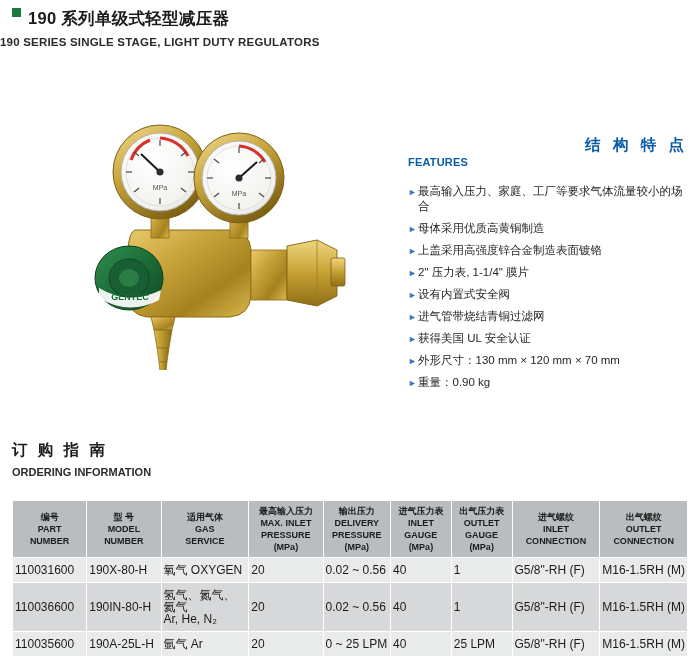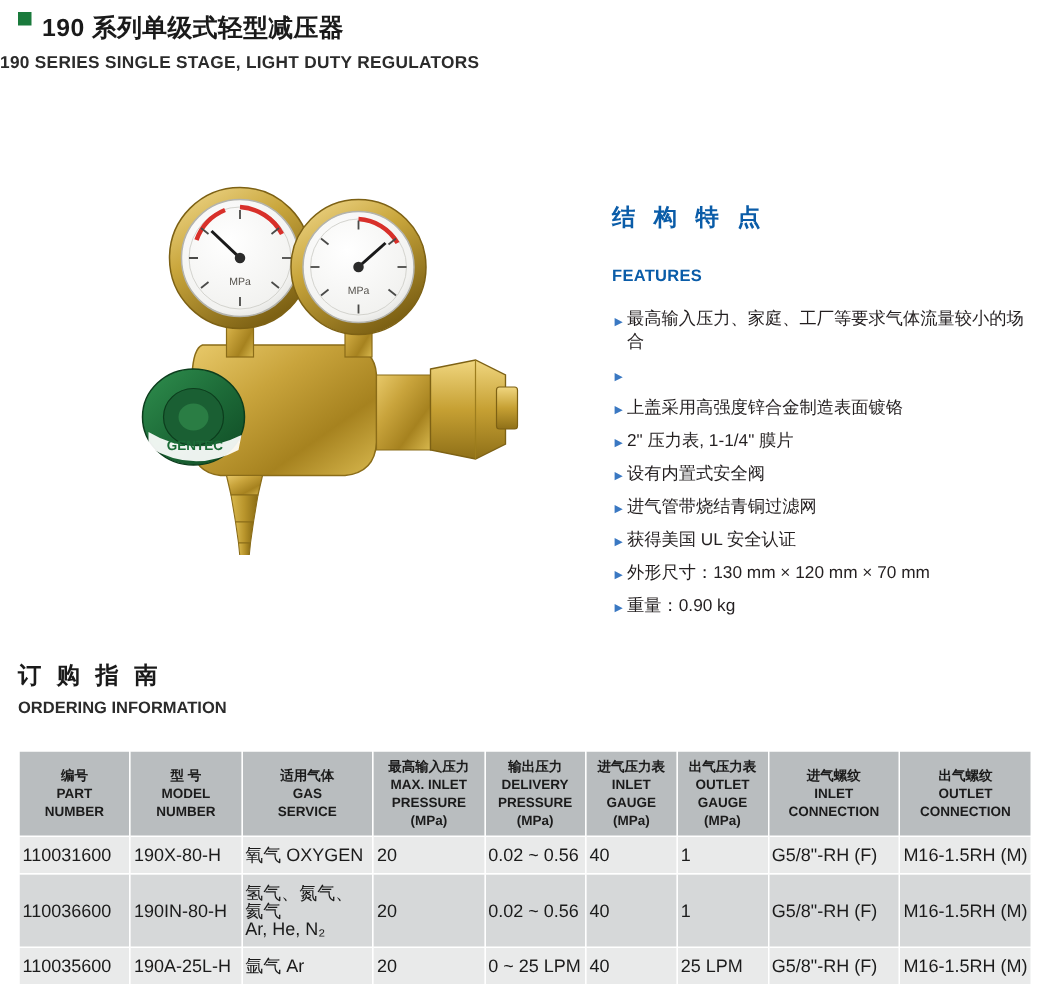--- a/index.html
+++ b/index.html
@@ -62,26 +62,27 @@
     position: absolute;
     left: 408px;
     top: 135px;
     width: 280px;
   }
   .features-title-cn {
     font-size: 15.5px;
     font-weight: bold;
     color: #0a5ca8;
     letter-spacing: 4px;
+    text-align: right;
   }
   .features-title-en {
     font-size: 11px;
     font-weight: bold;
     color: #0a5ca8;
-    margin-top: 22px;
+    margin-top: 0;
     letter-spacing: 0.2px;
   }
   .features-list {
     margin-top: 16px;
   }
   .feature-item {
     display: flex;
     align-items: flex-start;
     margin-bottom: 7px;
   }
@@ -281,20 +282,21 @@
 <div class="features">
   <div class="features-title-cn">结 构 特 点</div>
   <div class="features-title-en">FEATURES</div>
   <div class="features-list">
     <div class="feature-item">
       <span class="feature-arrow">►</span>
       <span class="feature-text">最高输入压力、家庭、工厂等要求气体流量较小的场合</span>
     </div>
     <div class="feature-item">
       <span class="feature-arrow">►</span>
+      <span class="feature-text">母体采用优质高黄铜制造</span>
     </div>
     <div class="feature-item">
       <span class="feature-arrow">►</span>
       <span class="feature-text">上盖采用高强度锌合金制造表面镀铬</span>
     </div>
     <div class="feature-item">
       <span class="feature-arrow">►</span>
       <span class="feature-text">2" 压力表, 1-1/4" 膜片</span>
     </div>
     <div class="feature-item">

